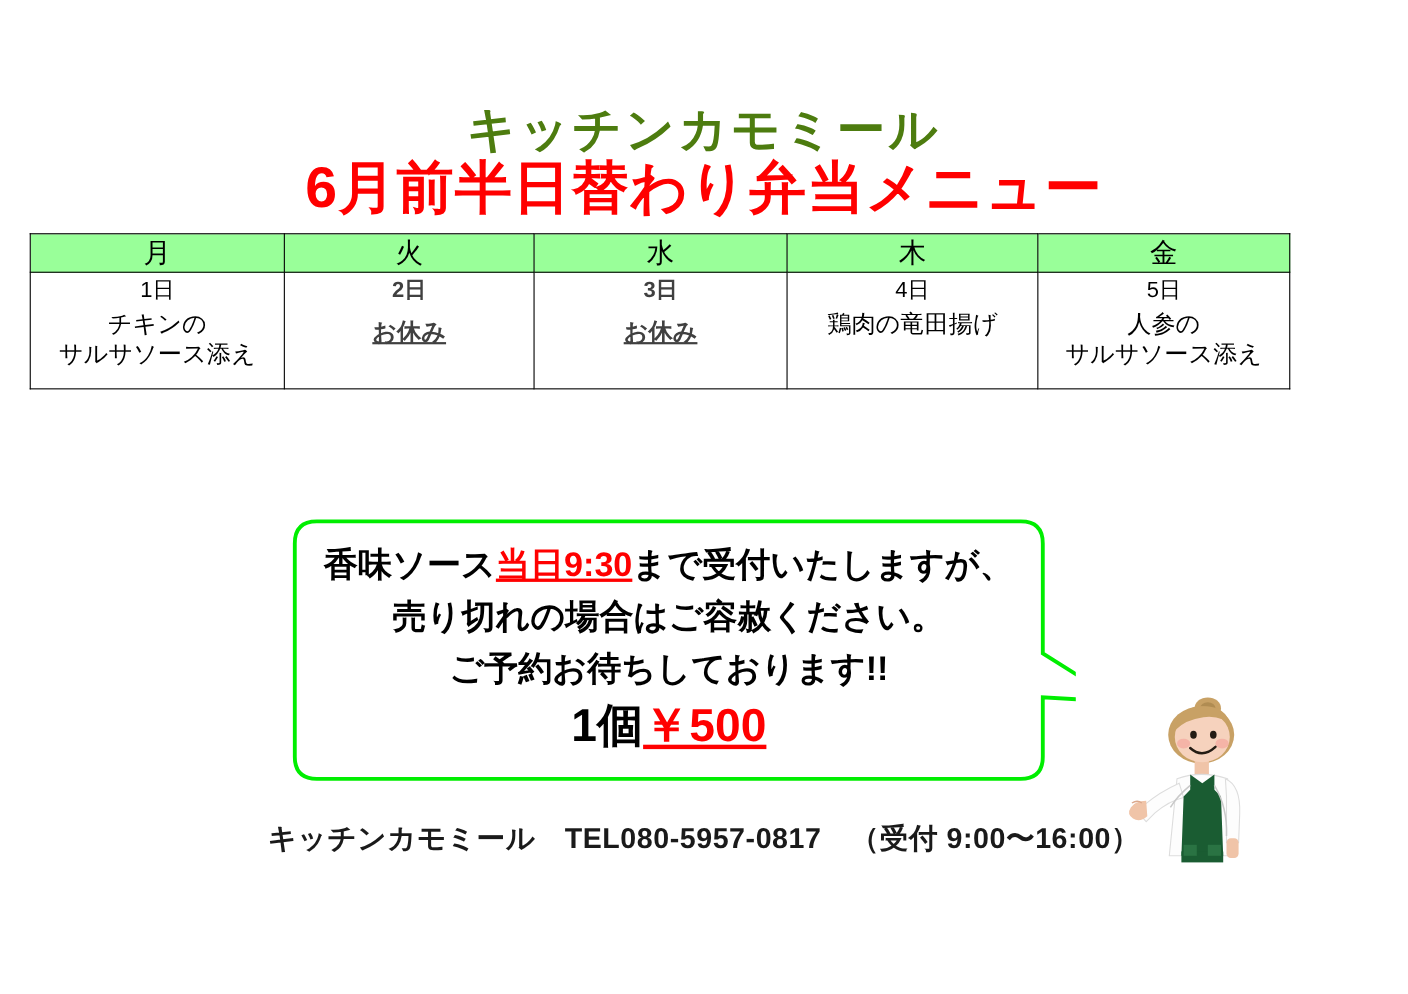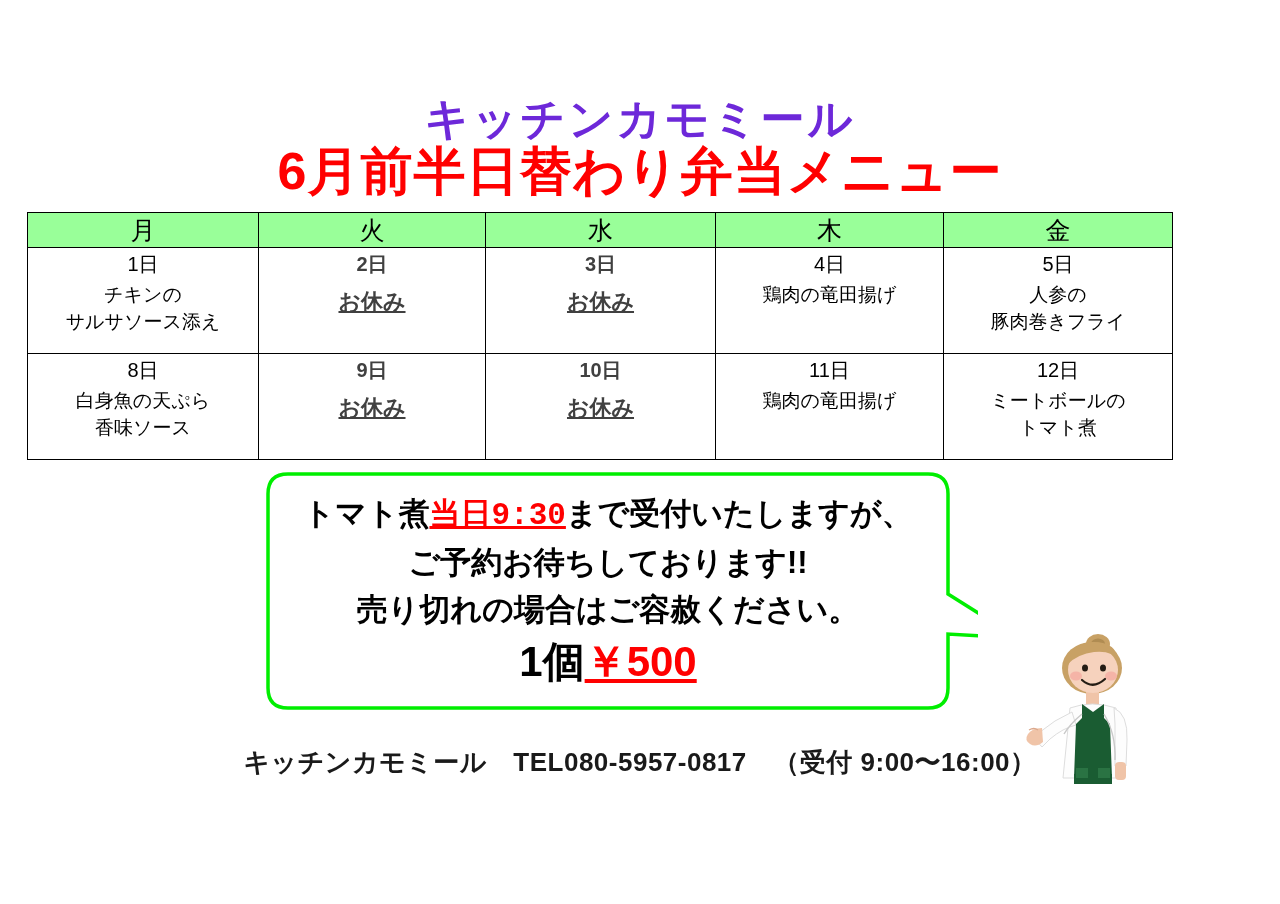--- a/index.html
+++ b/index.html
@@ -17,21 +17,21 @@
 
   
   .title-block {
     position: absolute;
     left: 0;
     top: 94px;
     width: 1280px;
     text-align: center;
   }
   .title-line1 {
-    color: #6d28d9;
+    color: #4d7c0f;
     font-weight: bold;
     font-size: 44px;
     line-height: 50px;
     letter-spacing: 3px;
     white-space: nowrap;
     text-align: center;
   }
   .title-line2 {
     color: #FF0000;
     font-weight: bold;
@@ -75,21 +75,21 @@
   .col-fri { width: 229px; }
 
   .day-num {
     display: block;
     font-size: 20px;
     line-height: 26px;
     color: #000000;
   }
   .dish {
     display: block;
-    font-size: 19px;
+    font-size: 22px;
     line-height: 27px;
     color: #000000;
     margin-top: 4px;
     white-space: pre-line;
   }
   td.closed .day-num,
   td.closed .dish {
     color: #404040;
     font-weight: bold;
   }
@@ -123,21 +123,20 @@
     font-size: 31px;
     line-height: 47px;
     font-weight: bold;
     color: #000000;
     white-space: nowrap;
   }
   .hl-red {
     color: #FF0000;
     text-decoration: underline;
     text-decoration-color: #FF0000;
-    font-family: Liberation Mono, monospace;
   }
   .price-line {
     font-size: 42px;
     line-height: 54px;
     font-weight: bold;
     color: #000000;
     white-space: nowrap;
     margin-top: 2px;
   }
   .price-amount {
@@ -209,58 +208,34 @@
         <span class="day-num">3日</span>
         <span class="dish">お休み</span>
       </td>
       <td>
         <span class="day-num">4日</span>
         <span class="dish">鶏肉の竜田揚げ</span>
       </td>
       <td>
         <span class="day-num">5日</span>
         <span class="dish">人参の
-豚肉巻きフライ</span>
-      </td>
-    </tr>
-    <tr>
-      <td>
-        <span class="day-num">8日</span>
-        <span class="dish">白身魚の天ぷら
-香味ソース</span>
-      </td>
-      <td class="closed">
-        <span class="day-num">9日</span>
-        <span class="dish">お休み</span>
-      </td>
-      <td class="closed">
-        <span class="day-num">10日</span>
-        <span class="dish">お休み</span>
-      </td>
-      <td>
-        <span class="day-num">11日</span>
-        <span class="dish">鶏肉の竜田揚げ</span>
-      </td>
-      <td>
-        <span class="day-num">12日</span>
-        <span class="dish">ミートボールの
-トマト煮</span>
+サルサソース添え</span>
       </td>
     </tr>
   </tbody>
 </table>
 
 <div class="bubble-wrap">
   <svg class="bubble-svg" width="720" height="250" viewBox="0 0 720 250">
     <path d="M 30 8 L 670 8 Q 690 8 690 28 L 690 128 L 760 172 L 690 168 L 690 222 Q 690 242 670 242 L 30 242 Q 10 242 10 222 L 10 28 Q 10 8 30 8 Z" fill="#FFFFFF" stroke="#00EE00" stroke-width="3.5" stroke-linejoin="miter"></path>
   </svg>
   <div class="bubble-text">
-    <div class="bubble-line"><span>トマト煮</span><span class="hl-red">当日9:30</span><span>まで受付いたしますが、</span></div>
+    <div class="bubble-line"><span>香味ソース</span><span class="hl-red">当日9:30</span><span>まで受付いたしますが、</span></div>
+    <div class="bubble-line">売り切れの場合はご容赦ください。</div>
     <div class="bubble-line">ご予約お待ちしております!!</div>
-    <div class="bubble-line">売り切れの場合はご容赦ください。</div>
     <div class="price-line"><span>1個</span><span class="price-amount">￥500</span></div>
   </div>
 </div>
 
 <div class="footer-contact">キッチンカモミール　TEL080-5957-0817　（受付 9:00〜16:00）</div>
 
 <svg class="character" viewBox="0 0 160 200">
 
   <ellipse cx="78" cy="16" rx="12" ry="10" fill="#c8a165"></ellipse>
   <ellipse cx="78" cy="16" rx="7" ry="5.5" fill="#b08c52"></ellipse>

